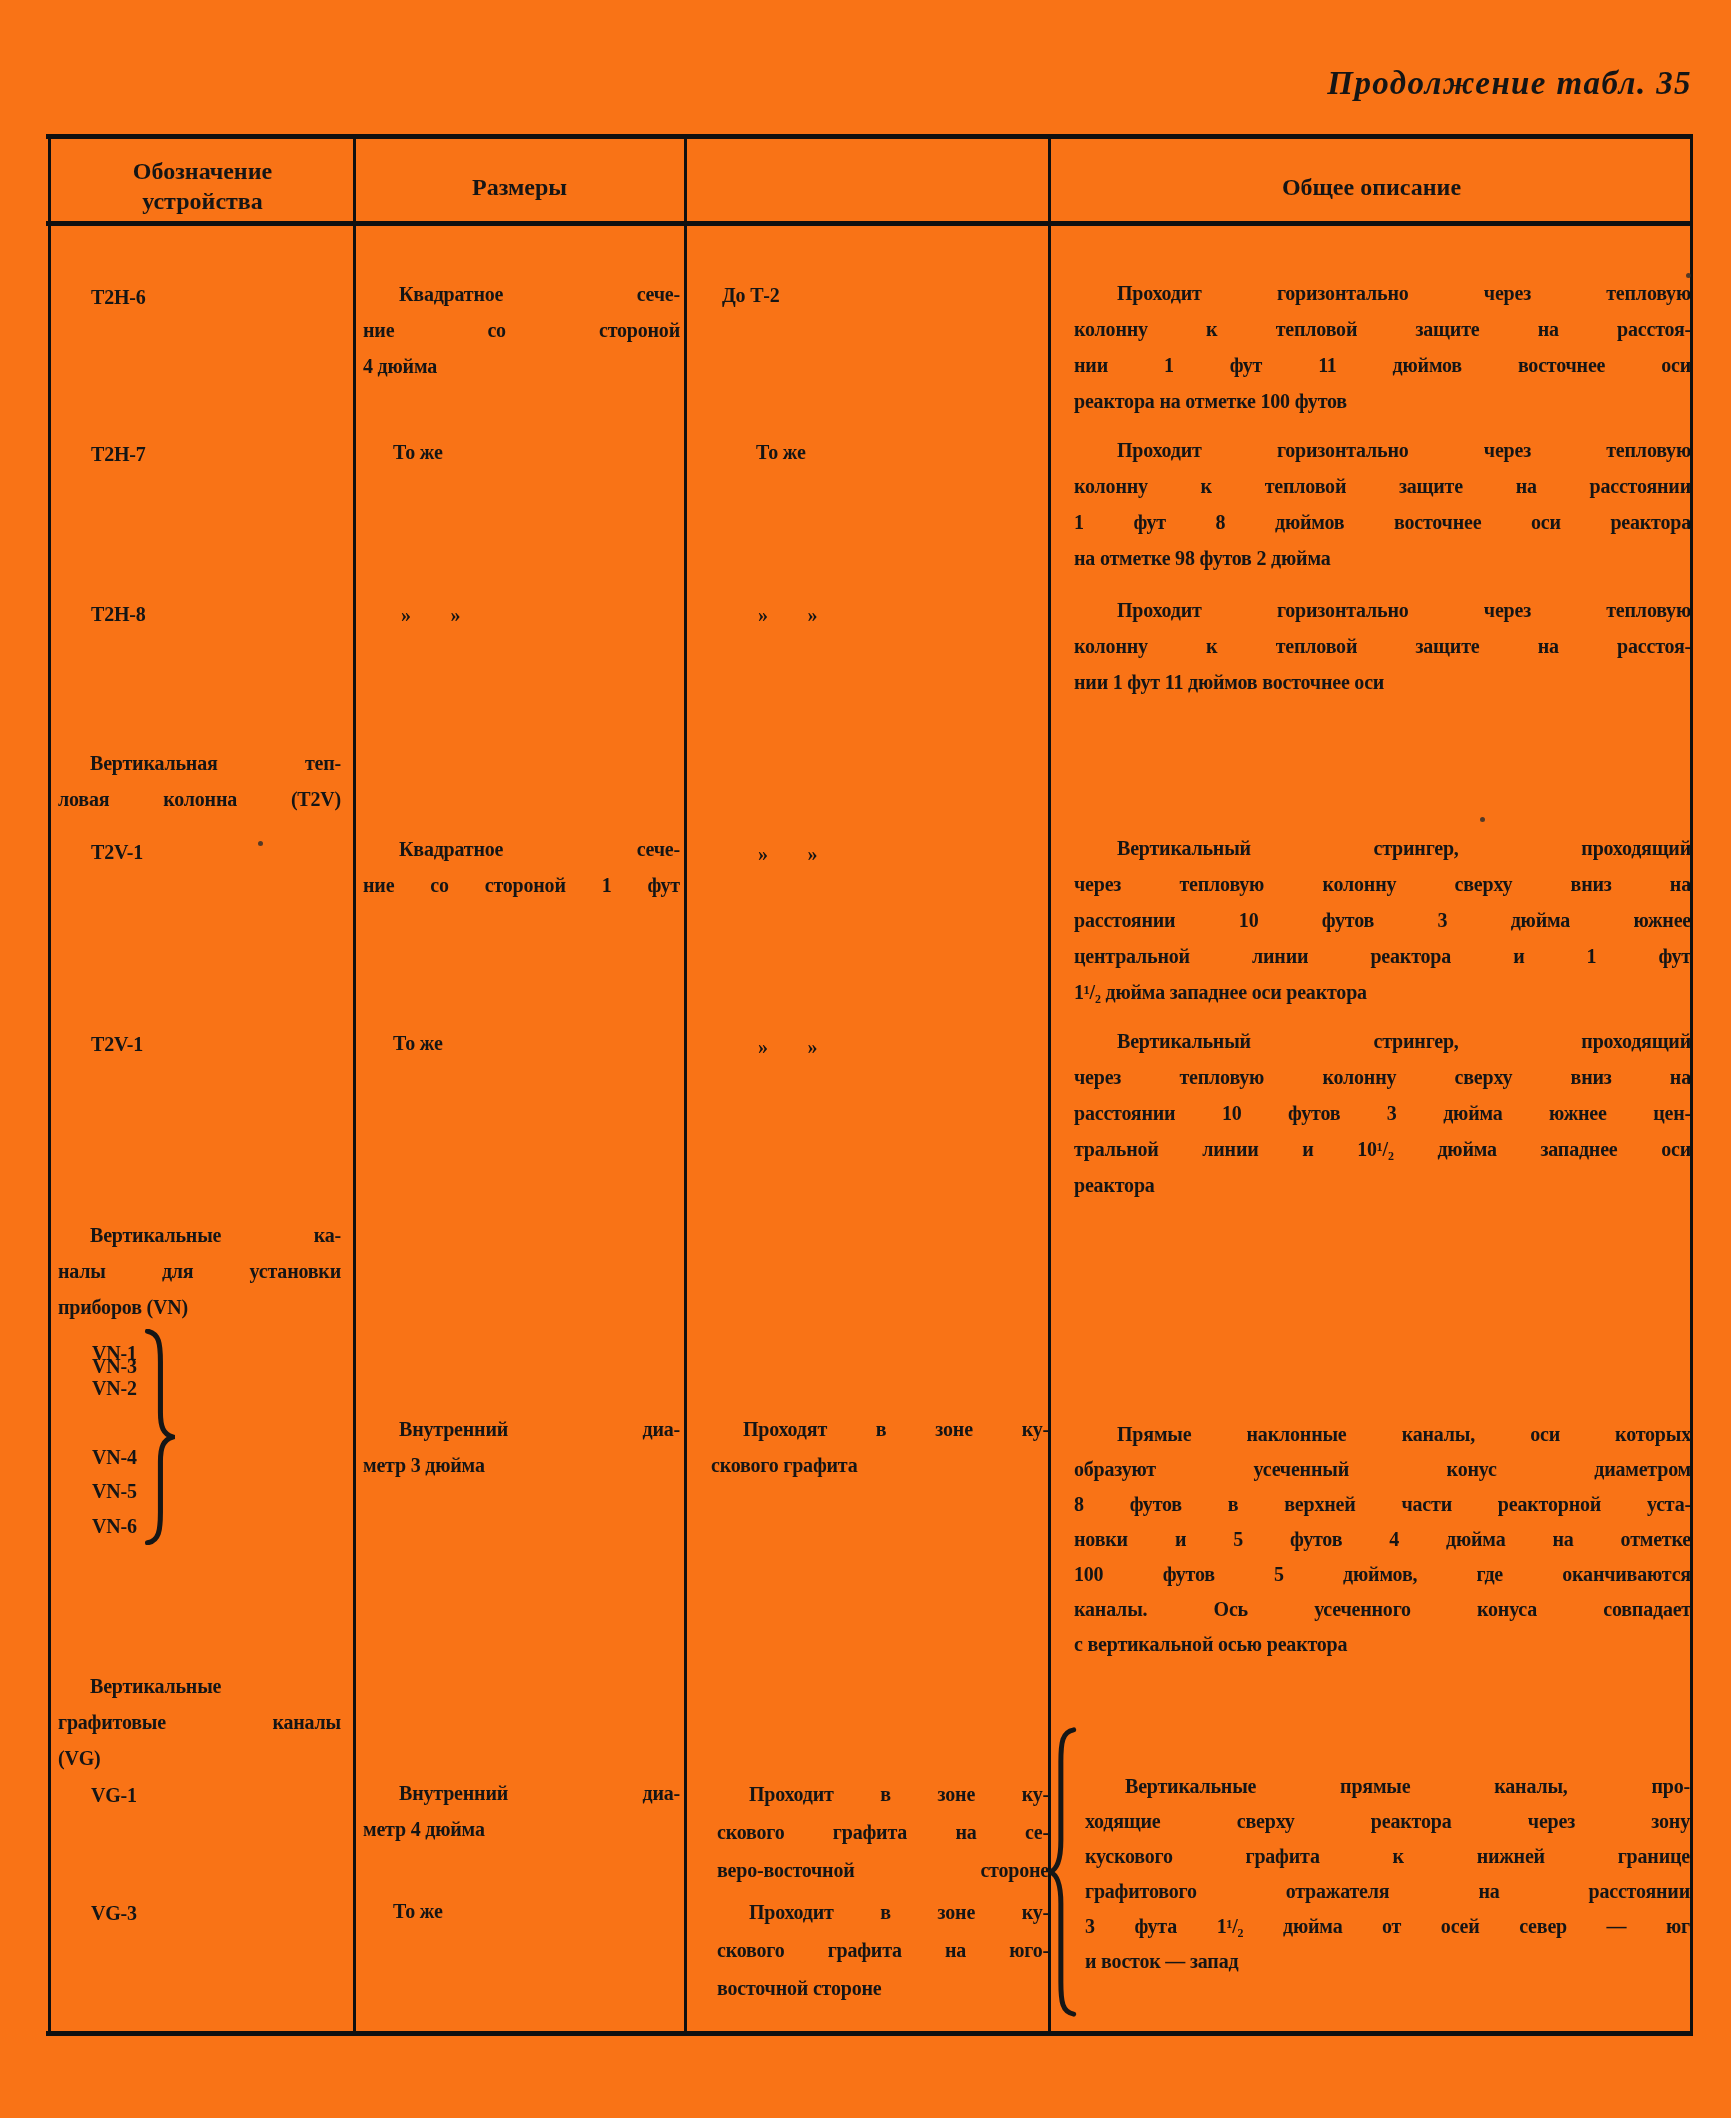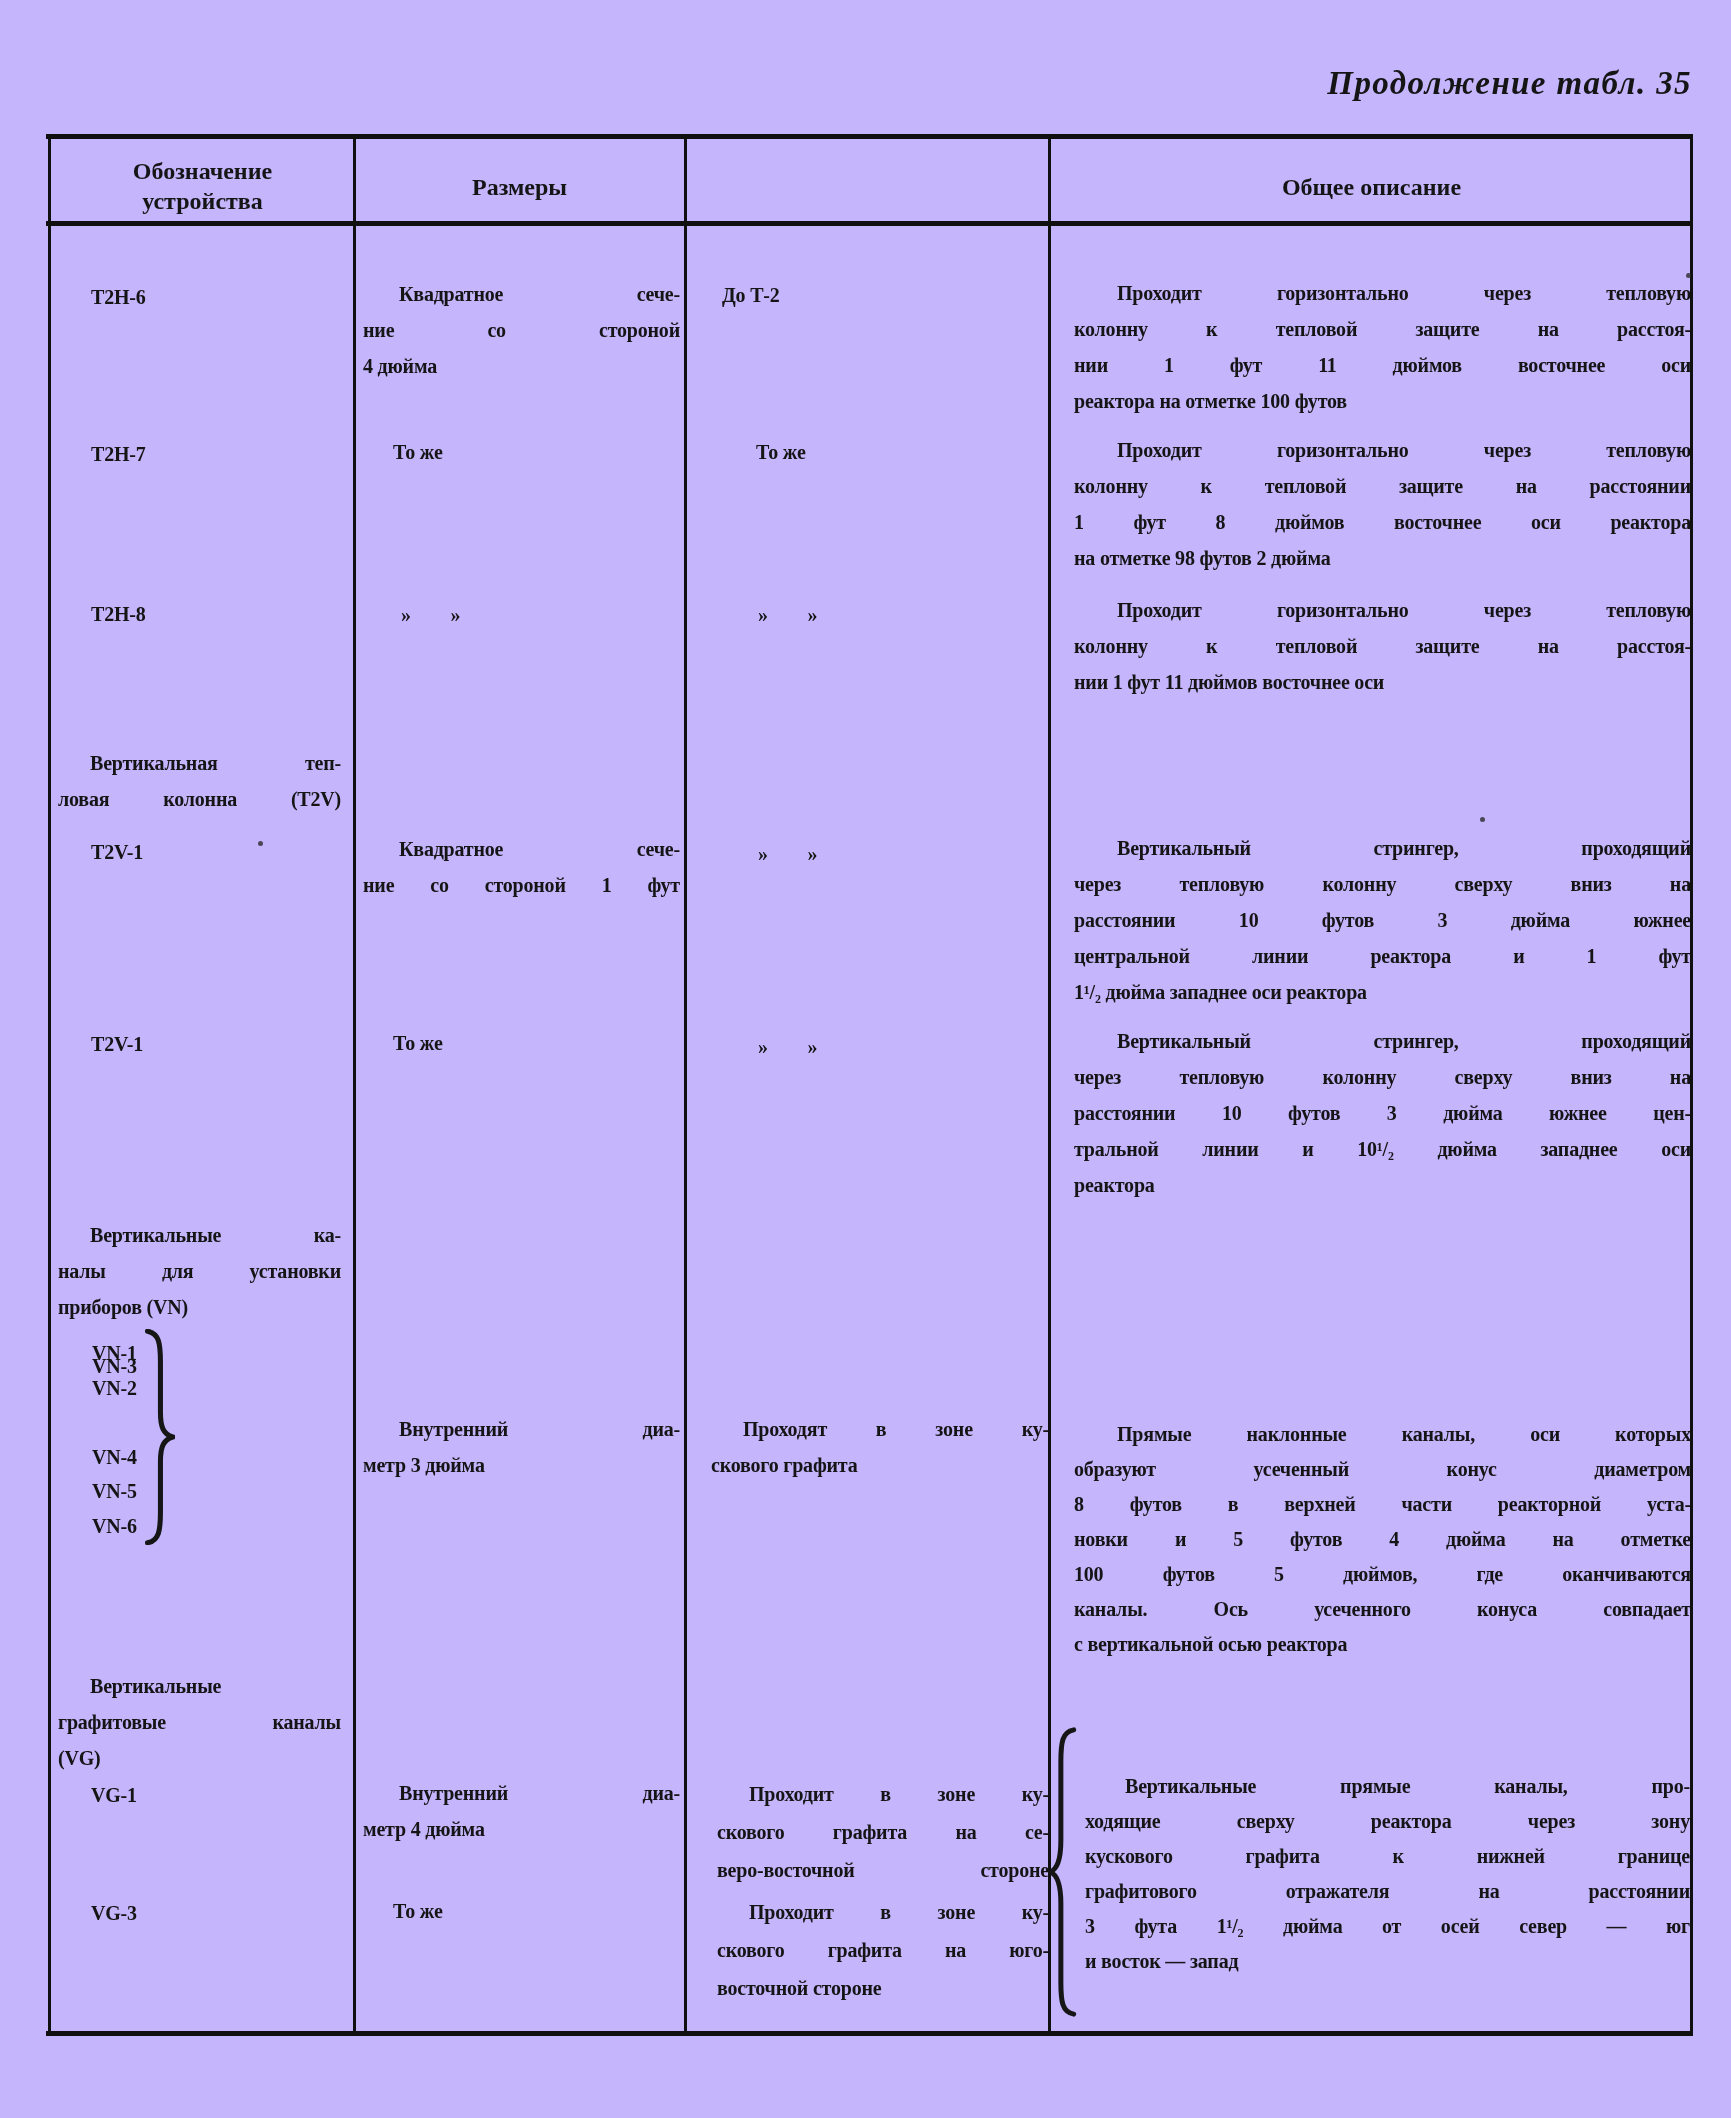--- a/index.html
+++ b/index.html
@@ -1,19 +1,19 @@
 <!DOCTYPE html>
 <html style="font-size:11.5px"><head>
 <meta charset="utf-8">
 <style>
   html,body{margin:0;padding:0;background:#e8e8e4;}
   .page{
     position:relative;
     width:1732px;height:2119px;
-    background:#c4b5fd;
+    background:#f97316;
     font-family:"Liberation Serif", serif;
     color:#151515;
     overflow:hidden;
   }
   .title{
     position:absolute;top:65px;right:40px;
     font-size:33px;font-weight:700;font-style:italic;
     letter-spacing:1.4px;white-space:nowrap;
   }
   .hline{position:absolute;left:46px;width:1647px;height:5px;background:#101010;}

